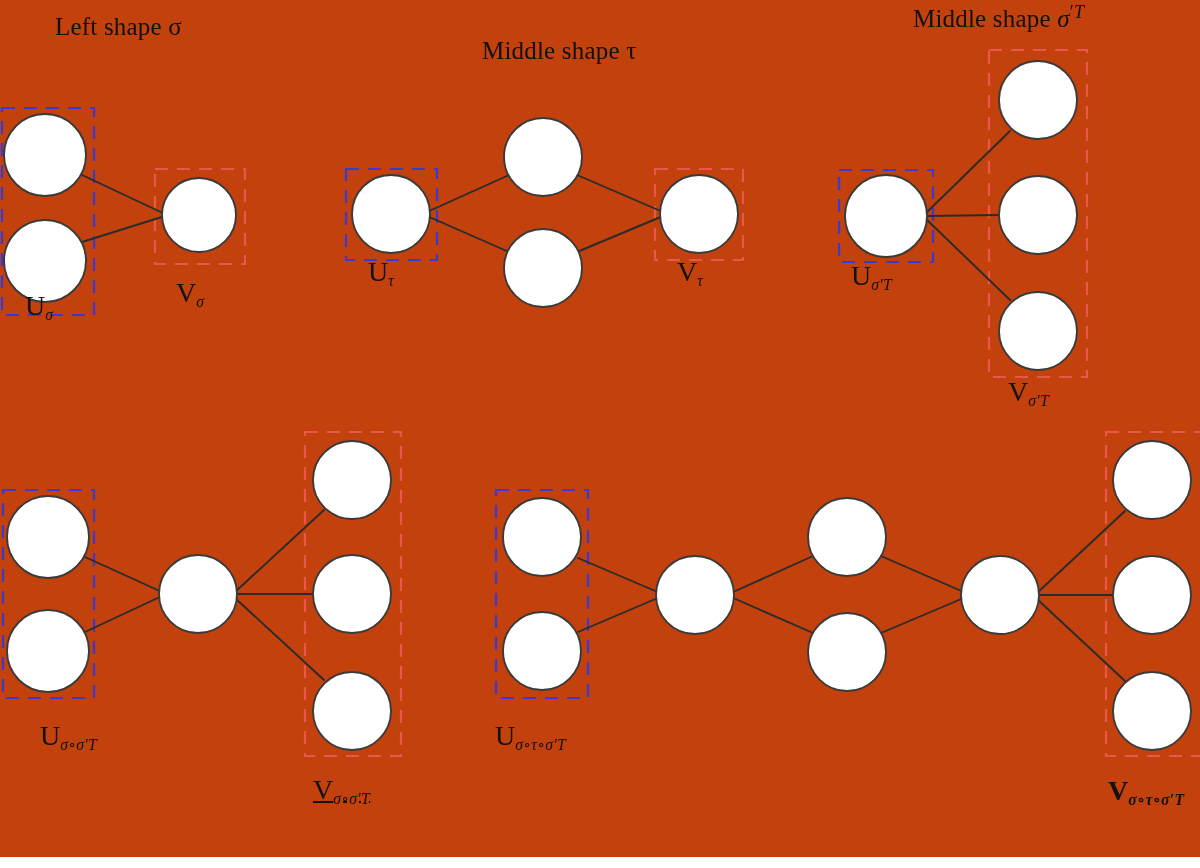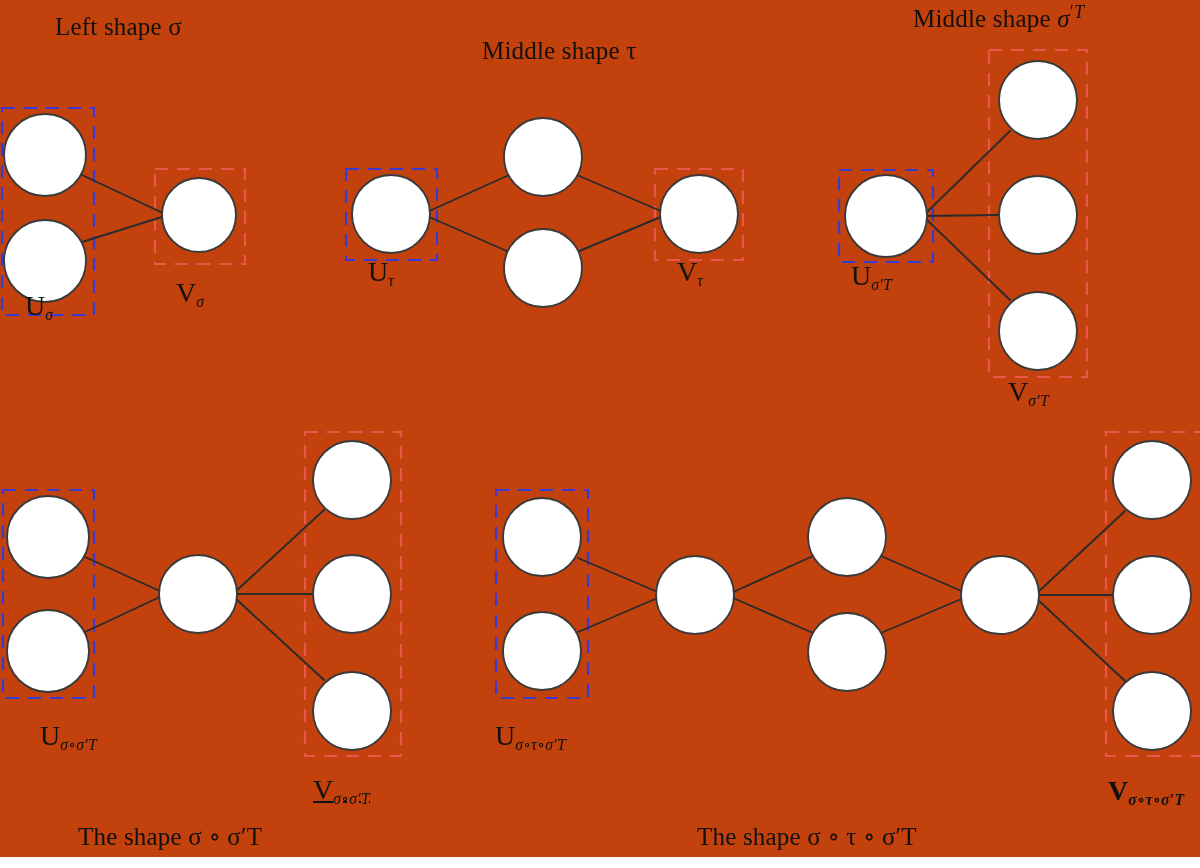--- a/index.html
+++ b/index.html
@@ -210,17 +210,15 @@
   </div>
 
   <div class="txt set-label" style="left:495px; top:722px;">
     <span class="base mathit">U</span><span class="sub">σ∘τ∘σ′T</span>
   </div>
 
   <div class="txt set-label" style="left:1108px; top:777px;font-weight:bold;">
     <span class="base mathit">V</span><span class="sub">σ∘τ∘σ′T</span>
   </div>
 
-  <div class="txt caption" style="left:78px; top:824px;">The shape σ ∘ σ′T</div>
-
-  <div class="txt caption" style="left:697px; top:824px;">The shape σ ∘ τ ∘ σ′T</div>
+
 
 </div>
 
 </body></html>

